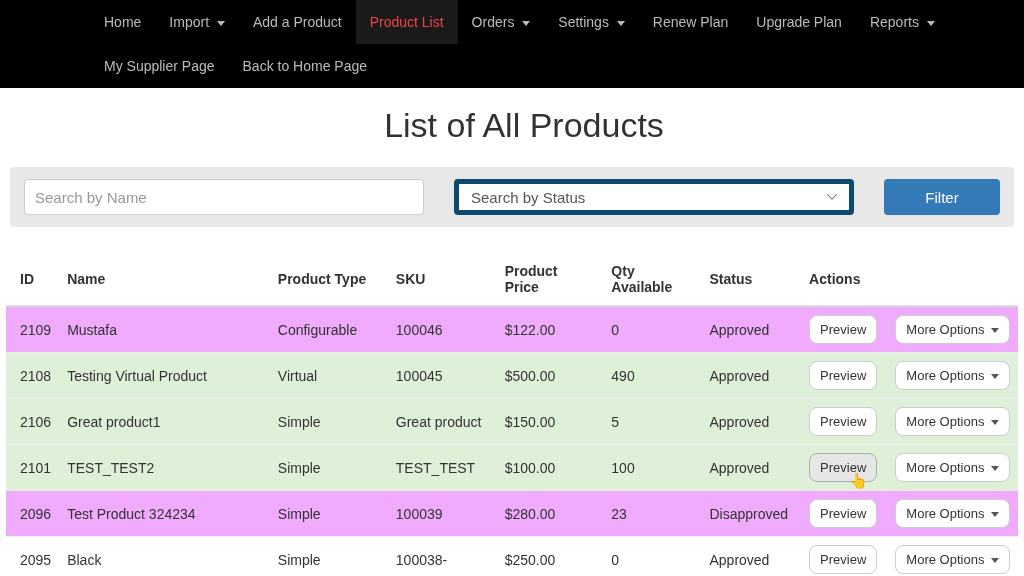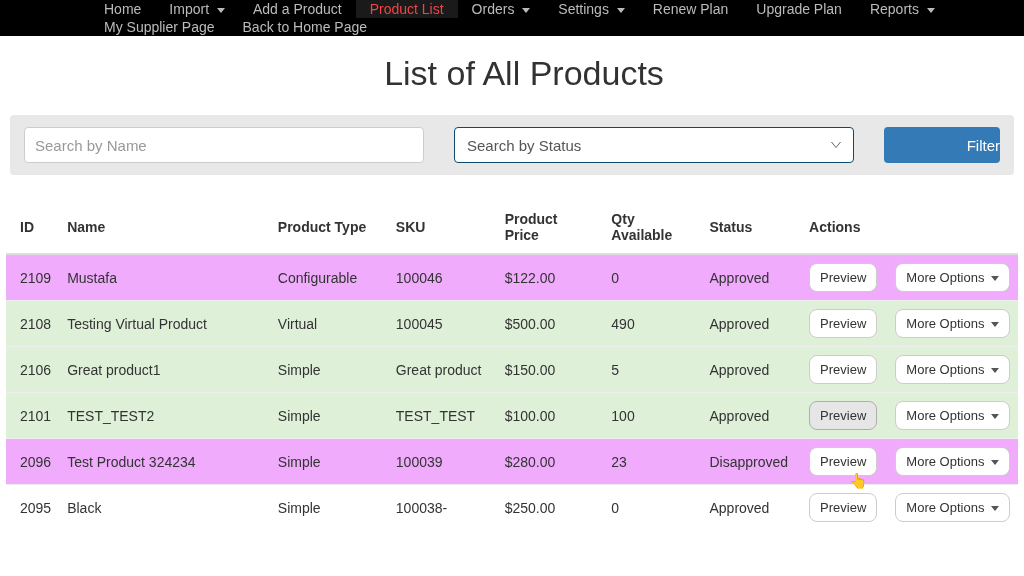--- a/index.html
+++ b/index.html
@@ -14,21 +14,21 @@
   }
   .navbar {
     background: #000;
     color: #bbb;
     padding: 0 0 0 90px;
     display: flex;
     flex-wrap: wrap;
     align-items: center;
   }
   .nav-item {
-    padding: 1px 14px;
+    padding: 14px 14px;
     font-size: 14px;
     color: #bbb;
     cursor: pointer;
     white-space: nowrap;
     text-align: right;
   }
   .nav-item.active {
     background: #1a1a1a;
     color: #ef4444;
   }
@@ -69,21 +69,21 @@
     border-radius: 4px;
     padding: 0 10px;
     font-size: 15px;
     color: #333;
     background: #fff;
   }
   .search-name::placeholder { color: #999; }
   .status-select {
     flex: 0 0 400px;
     height: 36px;
-    border: 1px solid #0c4a6e;
+    border: 5px solid #0c4a6e;
     border-radius: 4px;
     background: #fff;
     display: flex;
     align-items: center;
     justify-content: space-between;
     padding: 0 12px;
     color: #555;
     font-size: 15px;
     cursor: pointer;
   }
@@ -105,21 +105,20 @@
   }
   .filter-btn {
     flex: 1;
     height: 36px;
     background: #337ab7;
     color: #fff;
     border: none;
     border-radius: 4px;
     font-size: 15px;
     cursor: pointer;
-    text-align: right;
   }
   table {
     width: calc(100% - 12px);
     margin: 26px 6px 0 6px;
     border-collapse: collapse;
     font-size: 14px;
   }
   th {
     text-align: left;
     padding: 10px 8px;

